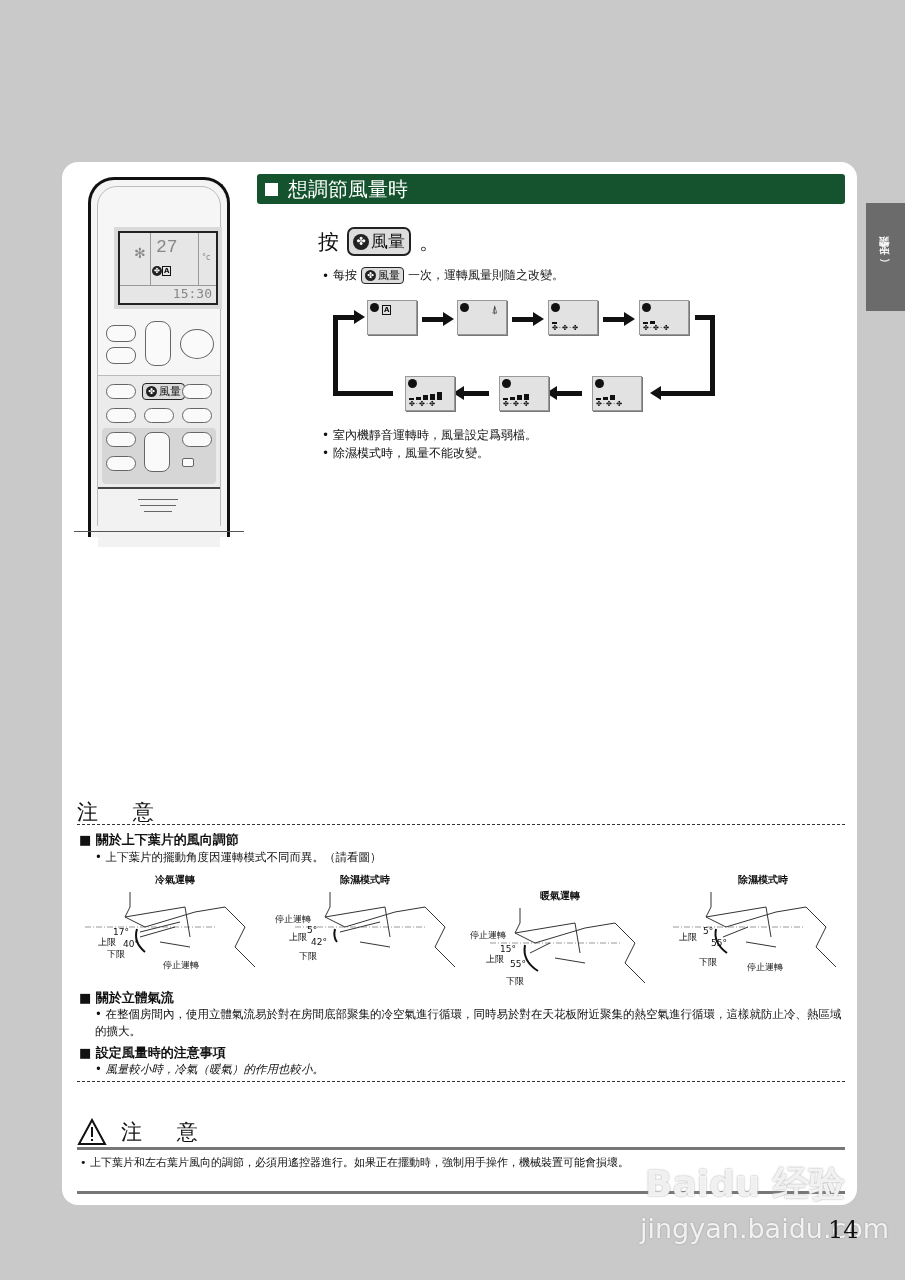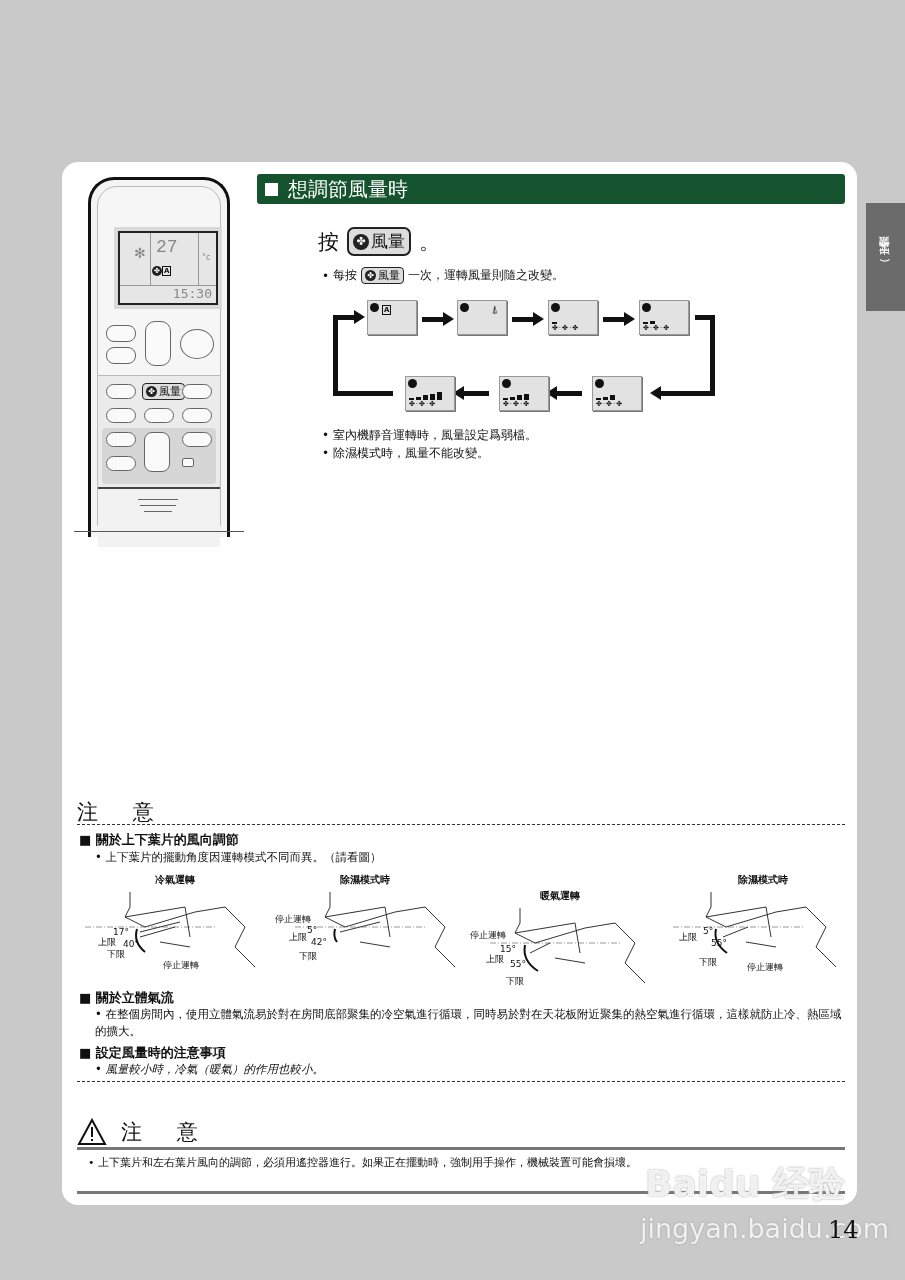--- a/index.html
+++ b/index.html
@@ -49,21 +49,21 @@
   .dash { position: absolute; left: 77px; width: 768px; border-top: 1.5px dashed #333; }
   .sub-h { position: absolute; left: 79px; font-size: 13px; font-weight: bold; }
   .sub-p { position: absolute; left: 95px; font-size: 11.5px; line-height: 17px; width: 750px; }
   .diag { position: absolute; top: 873px; width: 180px; height: 105px; }
   .diag .label { position: absolute; top: 0; width: 100%; text-align: center; font-size: 10px; font-weight: bold; }
   .diag svg { position: absolute; top: 14px; left: 0; }
   .diag .ann { position: absolute; font-size: 9px; }
   .w-title { position: absolute; left: 77px; top: 1118px; font-size: 21px; display: flex; align-items: center; gap: 14px; }
   .w-title .lbl { letter-spacing: 14px; }
   .rule { position: absolute; left: 77px; width: 768px; height: 3px; background: #777; }
-  .w-list { position: absolute; left: 88px; top: 1155px; font-size: 11px; line-height: 16px; }
+  .w-list { position: absolute; left: 80px; top: 1155px; font-size: 11px; line-height: 16px; }
   .page-num { position: absolute; left: 828px; top: 1216px; font-size: 24px; font-family: "DejaVu Serif", serif; }
   .watermark { position: absolute; left: 645px; top: 1160px; color: rgba(255,255,255,0.85); font-size: 36px; font-weight: bold; text-shadow: 0 0 2px #999; }
   .watermark2 { position: absolute; left: 640px; top: 1213px; color: rgba(255,255,255,0.85); font-size: 27px; text-shadow: 0 0 2px #999; }
 </style>
 </head>
 <body>
 
 <div class="page"></div>
 <div class="lang-tab">
     <span>中文(繁體)</span>

